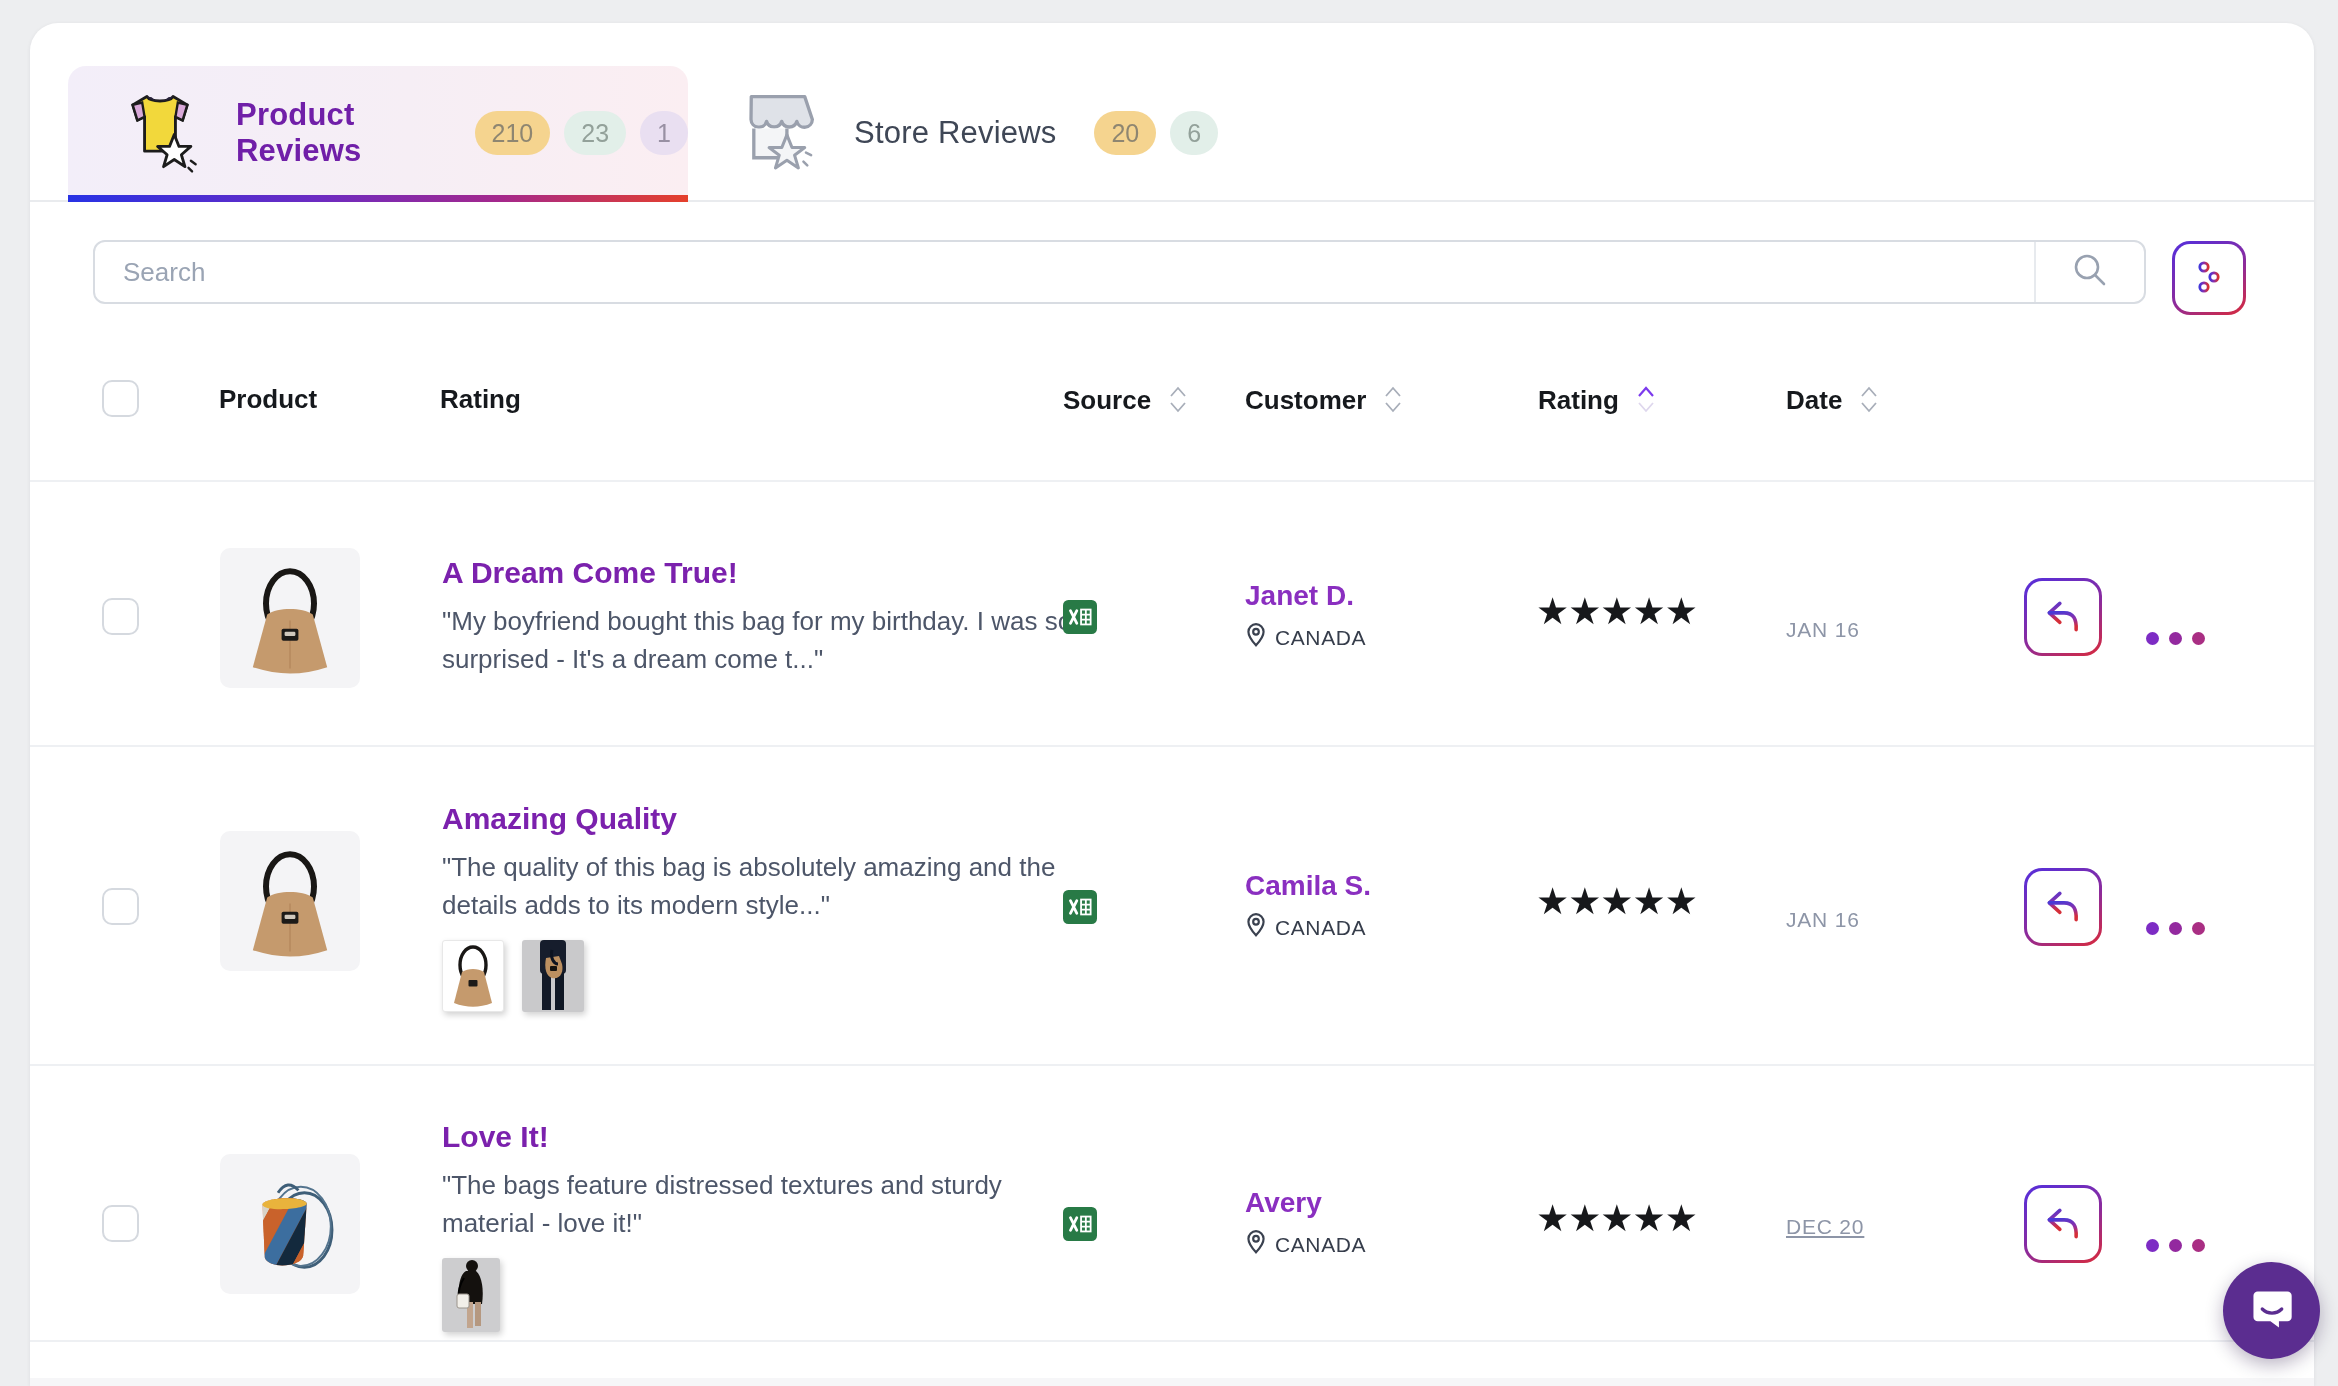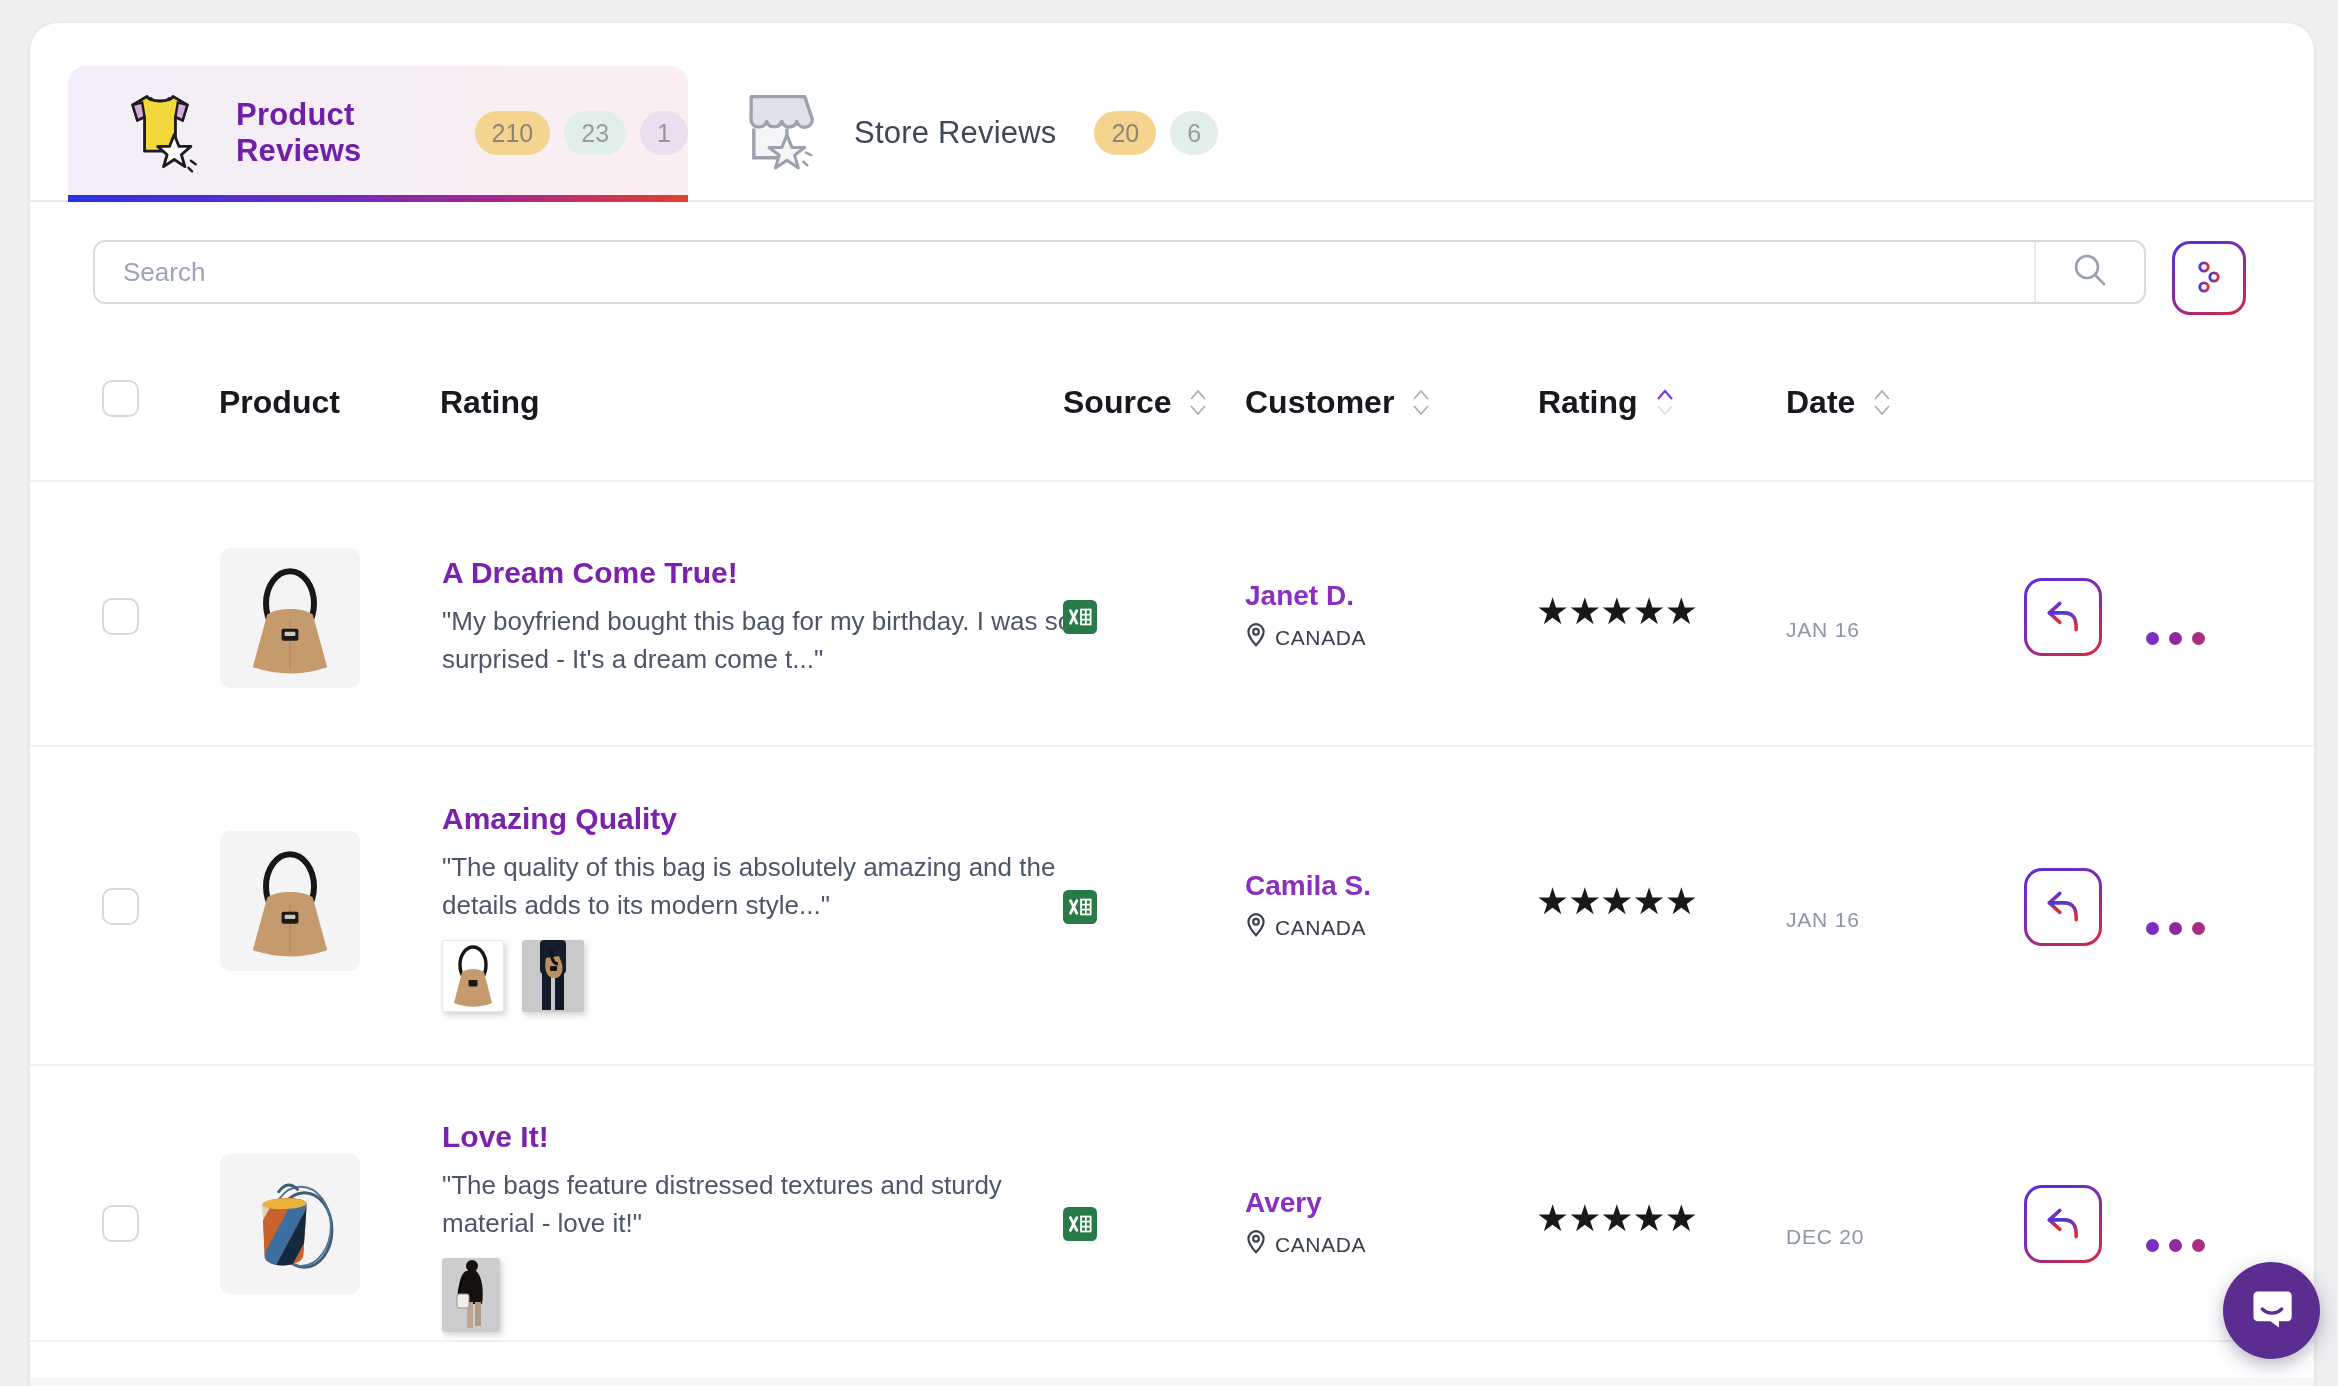--- a/index.html
+++ b/index.html
@@ -56,21 +56,21 @@
     position:absolute; border-radius:18px; padding:3px; cursor:pointer; border:none;
     background:linear-gradient(150deg,#5d2ed3 10%,#8c2b9c 55%,#d12a45 95%);
   }
   .grad-border .inner {
     width:100%; height:100%; background:#fff; border-radius:15px;
     display:flex; align-items:center; justify-content:center;
   }
   .filter-btn { left:2142px; top:218px; width:74px; height:74px; }
   
   .thead { position:absolute; left:0; right:0; top:291px; height:168px; border-bottom:2px solid #eef0f3; }
-  .th { position:absolute; top:70px; font-size:32px; font-weight:bold; color:#16191d;
+  .th { position:absolute; top:70px; font-size:26px; font-weight:bold; color:#16191d;
         display:flex; align-items:center; gap:16px; }
   .checkbox {
     width:37px; height:37px; border:2px solid #d5d9df; border-radius:10px;
     background:#fff; cursor:pointer;
   }
   .thead .checkbox { position:absolute; left:72px; top:66px; }
   
   .tbody { position:absolute; left:0; right:0; top:461px; }
   .row { position:relative; border-bottom:2px solid #eef0f3; }
   .r1 { height:263px; } .r2 { height:319px; } .r3 { height:276px; }
@@ -83,21 +83,21 @@
   .c-cust   { left:1215px; }
   .c-stars  { left:1506px; font-size:37px; letter-spacing:-1px; color:#17181b; white-space:nowrap; }
   .c-date   { left:1756px; font-size:21px; color:#8d95a7; letter-spacing:.8px; }
   .c-reply  { left:1994px; width:78px; height:78px; }
   .c-dots   { left:2116px; display:flex; gap:10px; cursor:pointer; }
   .r1 .c-check{top:114px;} .r1 .c-img{top:64px;} .r1 .c-text{top:72px;} .r1 .c-source{top:116px;}
   .r1 .c-cust{top:96px;} .r1 .c-stars{top:106px;} .r1 .c-date{top:134px;} .r1 .c-reply{top:94px;} .r1 .c-dots{top:148px;}
   .r2 .c-check{top:141px;} .r2 .c-img{top:84px;} .r2 .c-text{top:55px;} .r2 .c-source{top:143px;}
   .r2 .c-cust{top:123px;} .r2 .c-stars{top:133px;} .r2 .c-date{top:161px;} .r2 .c-reply{top:121px;} .r2 .c-dots{top:175px;}
   .r3 .c-check{top:139px;} .r3 .c-img{top:88px;} .r3 .c-text{top:54px;} .r3 .c-source{top:141px;}
-  .r3 .c-cust{top:121px;} .r3 .c-stars{top:131px;} .r3 .c-date{top:159px;} .r3 .c-reply{top:119px;} .r3 .c-dots{top:173px;}
+  .r3 .c-cust{top:121px;} .r3 .c-stars{top:131px;} .r3 .c-date{top:149px;text-decoration:underline;} .r3 .c-reply{top:119px;} .r3 .c-dots{top:173px;}
   .review-title { font-size:30px; font-weight:bold; color:#7b21ad; cursor:pointer; margin-bottom:12px; }
   .review-body { font-size:26px; line-height:38px; color:#4d5669; }
   .thumbs { display:flex; gap:18px; margin-top:16px; }
   .thumb { width:62px; height:72px; border-radius:3px; overflow:hidden;
            box-shadow:2px 3px 6px rgba(0,0,0,.18); cursor:pointer; flex:0 0 auto; }
   .cust-name { font-size:28px; font-weight:bold; color:#8a2fc0; cursor:pointer; }
   .cust-loc { display:flex; align-items:center; gap:8px; margin-top:10px;
               font-size:21px; color:#363d4b; letter-spacing:.6px; }
   .dot { width:13px; height:13px; border-radius:50%; }
   .dot1{background:#7d2cc4;} .dot2{background:#93299f;} .dot3{background:#a92e83;}

